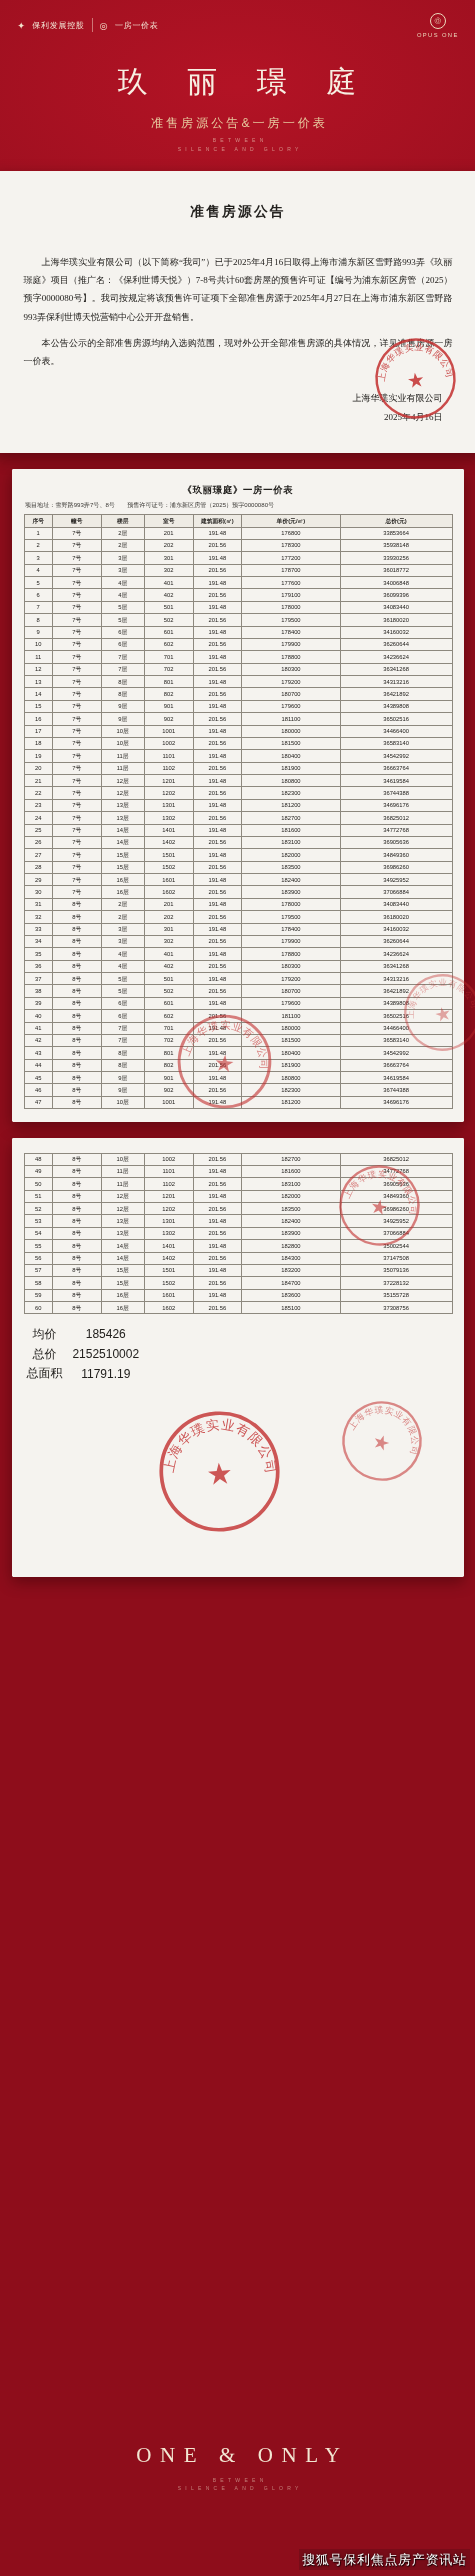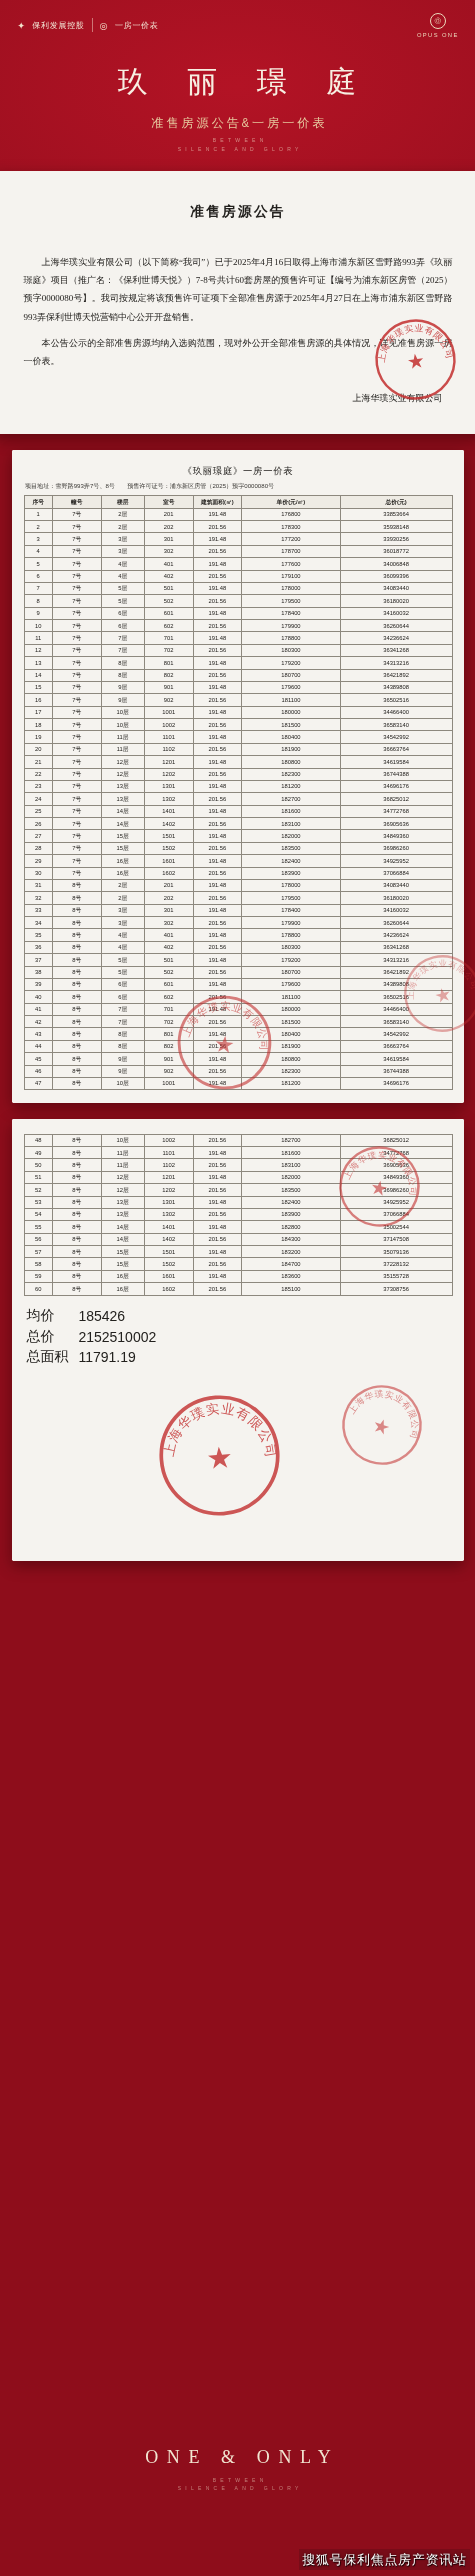--- a/index.html
+++ b/index.html
@@ -13,59 +13,59 @@
   .logo-left{display:flex;align-items:center;gap:7.2px;}
   .logo-ico{color:#f2e3cb;font-size:9.4px;line-height:1;}
   .logo-txt{color:#f4e9d8;font-size:8px;letter-spacing:0.7px;}
   .logo-div{width:0.7px;height:14.4px;background:rgba(255,240,220,.45);}
   .logo-right{display:flex;flex-direction:column;align-items:center;gap:2.2px;}
   .opus-circle{width:14.4px;height:14.4px;border:1.1px solid #ecd9bb;border-radius:50%;
                display:flex;align-items:center;justify-content:center;color:#ecd9bb;font-size:6.5px;}
   .opus-text{color:#ecd9bb;font-size:5.8px;letter-spacing:1.4px;}
   .main-title{margin-top:24.5px;text-align:center;color:#f7efe2;font-family:"Liberation Serif","DejaVu Serif",serif;
               font-size:30px;letter-spacing:16px;padding-left:14px;font-weight:400;}
-  .sub-title{margin-top:11.5px;text-align:center;color:#e6c89e;font-size:12.2px;letter-spacing:2.9px;padding-left:2.9px;font-family:Liberation Mono, monospace;}
+  .sub-title{margin-top:11.5px;text-align:center;color:#e6c89e;font-size:12.2px;letter-spacing:2.9px;padding-left:2.9px;}
   .caps{margin-top:5.8px;text-align:center;color:rgba(244,228,204,.55);font-size:5px;letter-spacing:4.3px;padding-left:4.3px;}
   .caps+.caps{margin-top:2.2px;}
   .promo{margin-top:8.6px;text-align:center;color:#d9ba92;font-size:8px;letter-spacing:1.4px;}
   
   .card{position:relative;width:429px;align-self:center;background:#f5f3ef;border-radius:1.4px;
         box-shadow:0 5px 14.4px rgba(40,0,5,.45);color:#23211e;}
   .card.doc{margin-top:19px;padding:32px 30px 26px 30px;
             font-family:"Liberation Serif","DejaVu Serif",serif;}
   .doc-title{text-align:center;font-size:13.7px;font-weight:bold;letter-spacing:2.2px;margin-bottom:32px;}
   .doc p{font-size:9px;line-height:2.05;text-indent:2em;margin:0 0 7.2px 0;text-align:justify;}
   .sign{margin-top:19px;text-align:right;font-size:9px;line-height:2.1;padding-right:10px;}
   
   .card.tbl{margin-top:16px;padding:14.4px 11.5px 13px 11.5px;}
-  .tbl-title{text-align:center;font-weight:normal;font-size:9.4px;letter-spacing:0.7px;margin-bottom:4.3px;}
+  .tbl-title{text-align:center;font-weight:bold;font-size:9.4px;letter-spacing:0.7px;margin-bottom:4.3px;}
   .tbl-meta{font-size:6.1px;color:#3a3834;margin:0 1.4px 4.3px 1.4px;}
   table.price{width:100%;border-collapse:collapse;table-layout:fixed;}
   table.price th,table.price td{border:0.7px solid #8d887e;font-size:5.8px;line-height:1.1;
         padding:2.5px 0.7px;text-align:center;color:#24221f;overflow:hidden;white-space:nowrap;}
   table.price th{font-weight:bold;background:#eeebe4;}
   table.price col.c1{width:21.6px;} table.price col.c2{width:37px;} table.price col.c3{width:33px;}
   table.price col.c4{width:37px;} table.price col.c5{width:75px;} table.price col.c6{width:85px;}
   .summary-wrap{margin:10px 2.9px 0 2.9px;}
-  table.summary{border-collapse:collapse;font-size:14px;}
+  table.summary{border-collapse:collapse;font-size:12px;text-align:center;}
   table.summary td{padding:1.4px 10px 1.4px 0;color:#23211e;}
   .seal-zone{height:180px;}
   
   .seal{position:absolute;pointer-events:none;}
   .seal svg{width:100%;height:100%;}
   .seal-doc{right:24.5px;bottom:32px;width:85px;height:85px;opacity:.85;transform:rotate(-8deg);}
   .seal-t1a{left:163px;bottom:11.5px;width:99px;height:99px;opacity:.6;transform:rotate(6deg);}
   .seal-t1b{right:-19px;bottom:69px;width:81px;height:81px;opacity:.4;transform:rotate(-14deg);}
   .seal-t2a{right:42px;top:24.5px;width:85px;height:85px;opacity:.6;transform:rotate(10deg);}
   .seal-t2b{left:144px;bottom:42px;width:127px;height:127px;opacity:.8;transform:rotate(-4deg);}
   .seal-t2c{right:40px;bottom:94px;width:84px;height:84px;opacity:.55;transform:rotate(18deg);}
   
   .spacer{flex:1;}
   .footer-title{text-align:center;color:#f2e6d2;font-family:"Liberation Serif","DejaVu Serif",serif;
-                font-size:18px;letter-spacing:8.6px;padding-left:8.6px;}
+                font-size:21px;letter-spacing:8.6px;padding-left:8.6px;}
   .footer-caps{margin-top:8.6px;text-align:center;color:rgba(244,228,204,.5);font-size:5px;letter-spacing:4.3px;padding-left:4.3px;}
   .footer-caps+.footer-caps{margin-top:2.2px;}
   .bottom-pad{height:85px;}
   .watermark{position:absolute;right:5.8px;bottom:5.8px;font-size:13px;color:#ffffff;
              text-shadow:0 0 2.2px rgba(0,0,0,.8),0.7px 0.7px 0.7px rgba(0,0,0,.9);
              background:rgba(20,10,10,.18);padding:1.4px 3.6px;letter-spacing:0.7px;}
 </style>
 </head>
 <body>
 
@@ -89,20 +89,21 @@
   <div class="sub-title">准售房源公告&amp;一房一价表</div>
   <div class="caps">BETWEEN</div>
   <div class="caps">SILENCE AND GLORY</div>
 
   <section class="card doc">
     <div class="doc-title">准售房源公告</div>
     <p>上海华璞实业有限公司（以下简称“我司”）已于2025年4月16日取得上海市浦东新区雪野路993弄《玖丽璟庭》项目（推广名：《保利世博天悦》）7-8号共计60套房屋的预售许可证【编号为浦东新区房管（2025）预字0000080号】。我司按规定将该预售许可证项下全部准售房源于2025年4月27日在上海市浦东新区雪野路993弄保利世博天悦营销中心公开开盘销售。</p>
     <p>本公告公示的全部准售房源均纳入选购范围，现对外公开全部准售房源的具体情况，详见准售房源一房一价表。</p>
     <div class="sign">
       <div>上海华璞实业有限公司</div>
+      <div>2025年4月16日</div>
     </div>
     <div class="seal seal-doc"><svg viewBox="0 0 120 120" xmlns="http://www.w3.org/2000/svg">
           <defs>
             <path id="arcs1" d="M16,64 a44,44 0 0 1 88,0" fill="none"></path>
           </defs>
           <circle cx="60" cy="60" r="55" fill="none" stroke="#c32f2f" stroke-width="3.5"></circle>
           <text x="60" y="72" text-anchor="middle" font-size="28" fill="#c32f2f">★</text>
           <text font-size="12.5" fill="#c32f2f" letter-spacing="1"><textPath href="#arcs1" startOffset="4%">上海华璞实业有限公司</textPath></text>
         </svg></div>
   </section>

